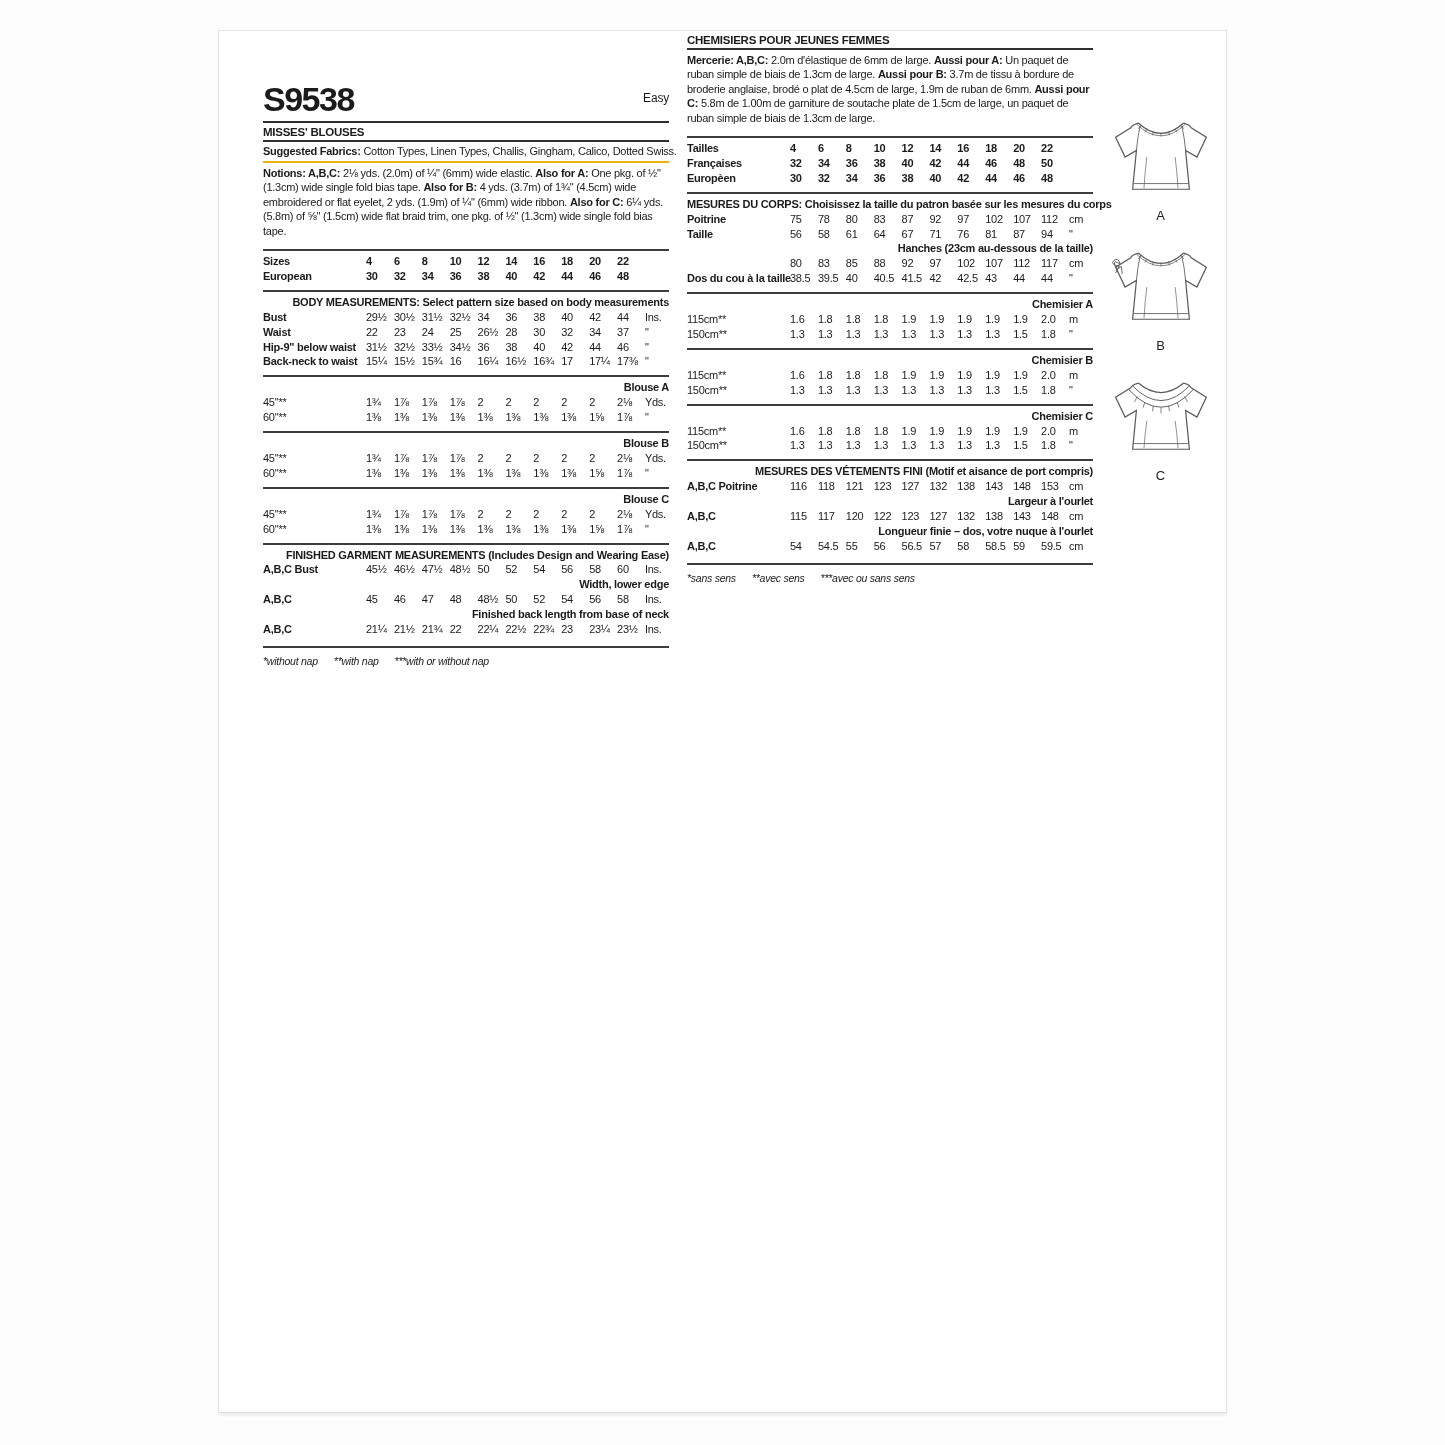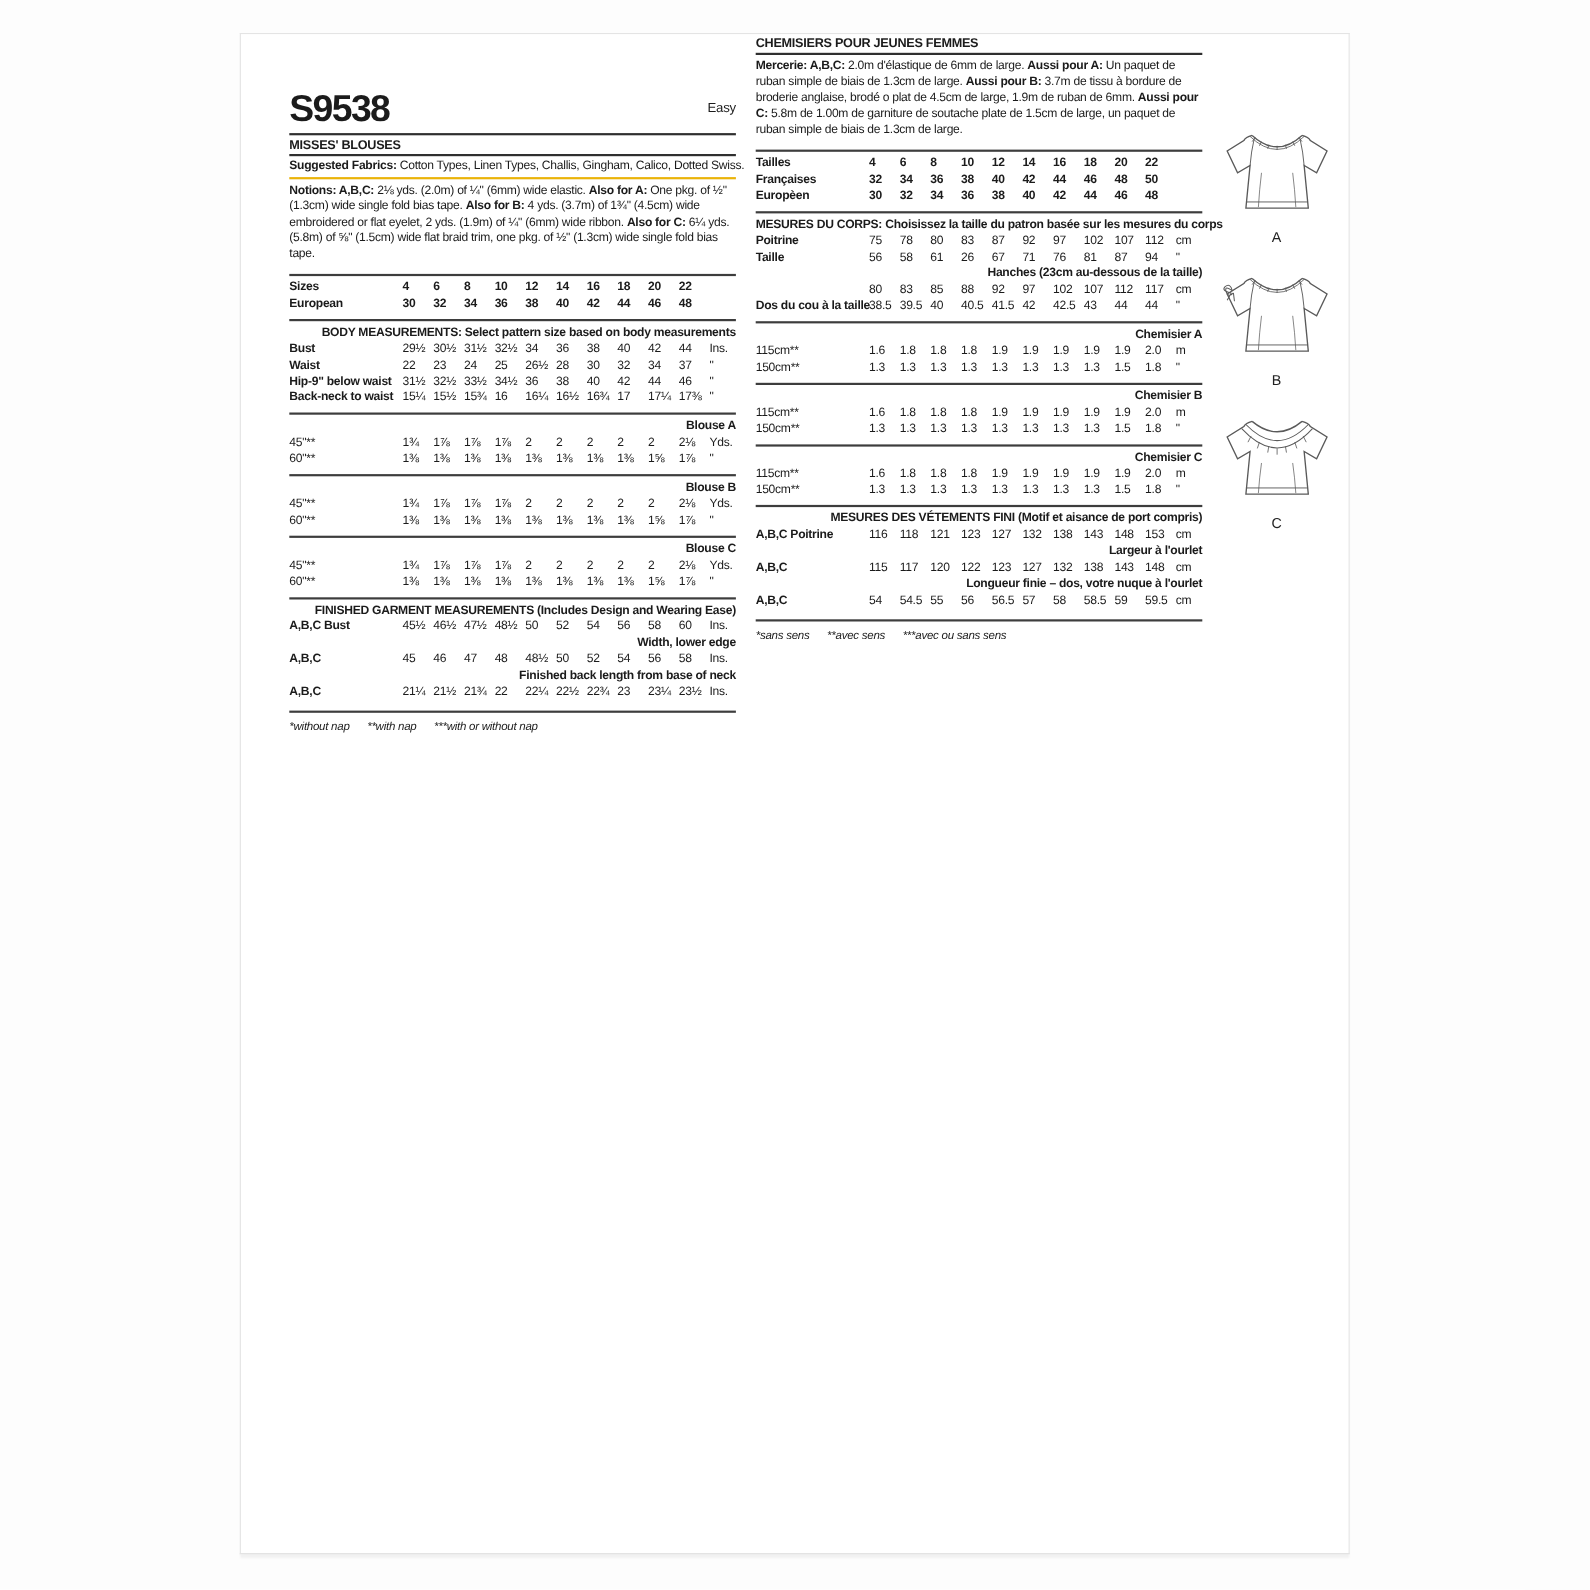--- a/index.html
+++ b/index.html
@@ -331,21 +331,21 @@
           <div class="val">102</div>
           <div class="val">107</div>
           <div class="val">112</div>
           <div class="unit">cm</div>
         </div>
         <div class="trow">
           <div class="lab b">Taille</div>
           <div class="val">56</div>
           <div class="val">58</div>
           <div class="val">61</div>
-          <div class="val">26</div>
+          <div class="val">64</div>
           <div class="val">67</div>
           <div class="val">71</div>
           <div class="val">76</div>
           <div class="val">81</div>
           <div class="val">87</div>
           <div class="val">94</div>
           <div class="unit">"</div>
         </div>
         <div class="sec-h">Hanches (23cm au-dessous de la taille)</div>
         <div class="trow">

